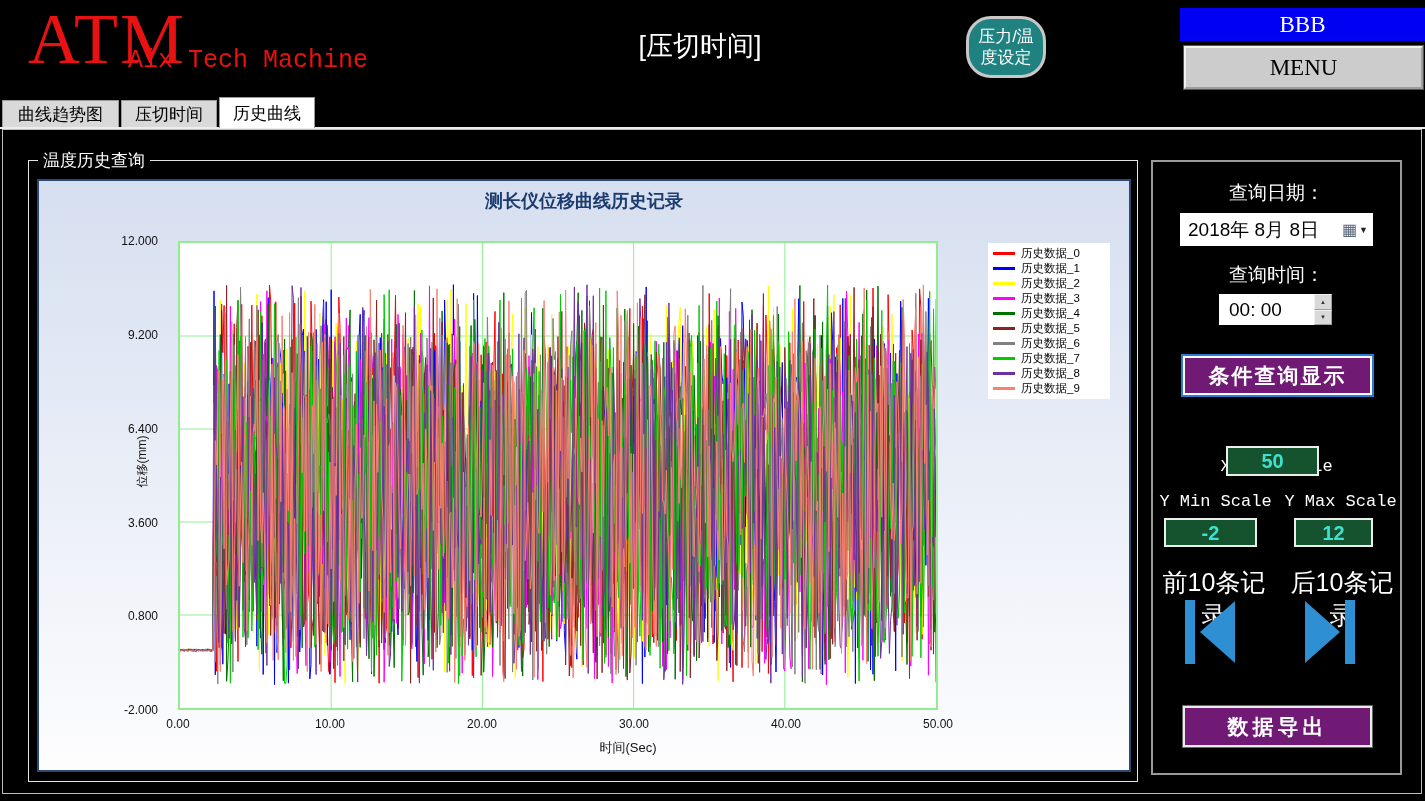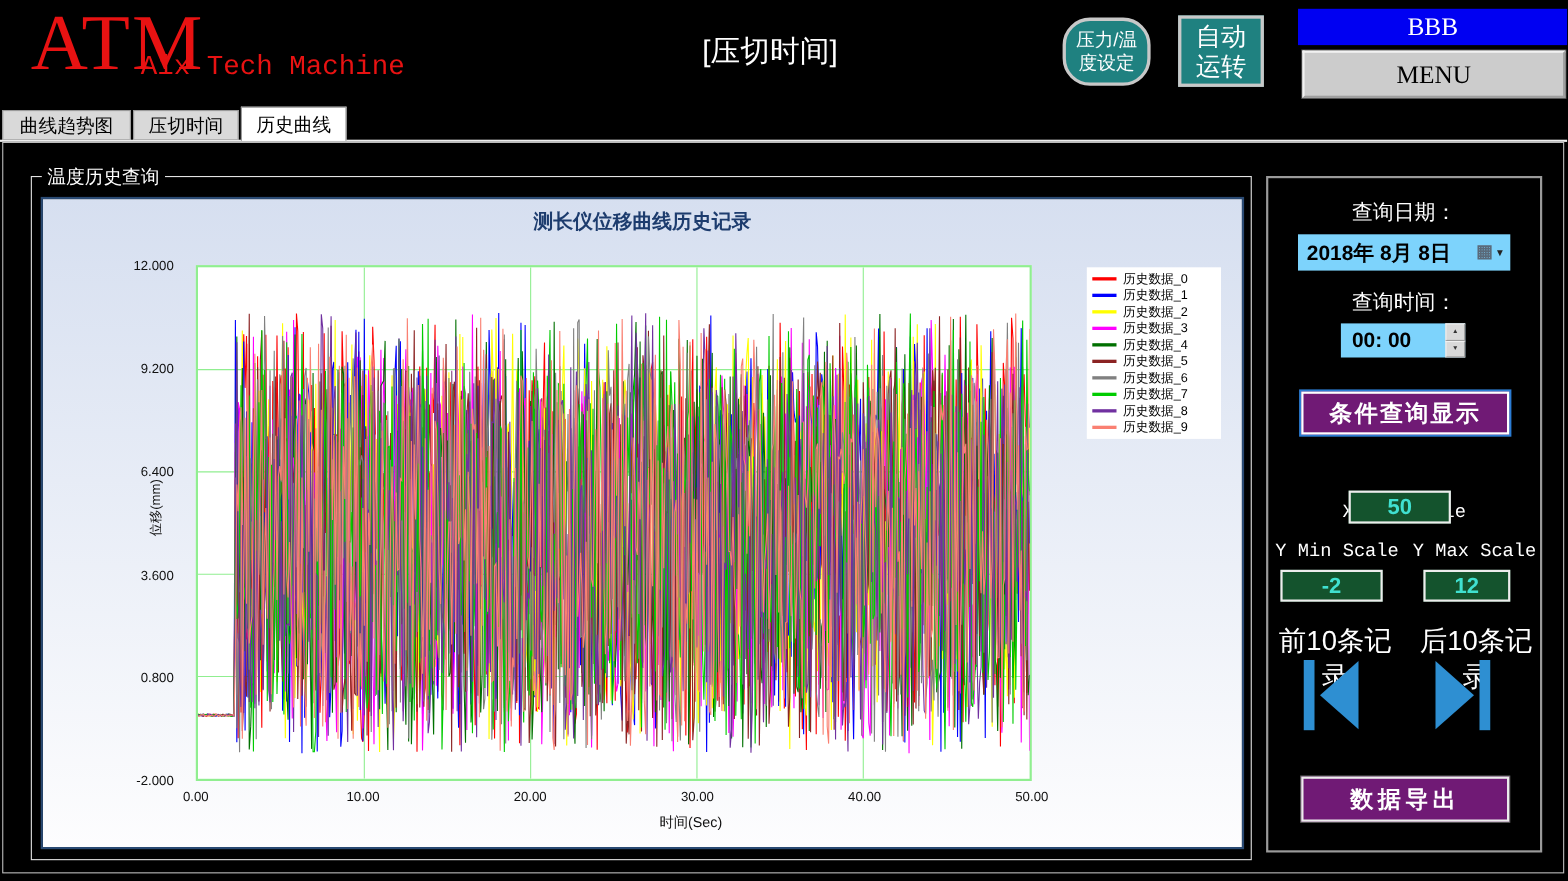--- a/index.html
+++ b/index.html
@@ -65,22 +65,22 @@
   .legend-item { display:flex; align-items:center; height:15px; }
   .legend-swatch { width:22px; height:3px; margin-right:6px; flex:none; }
   .legend-label { font-size:11.5px; color:#000; white-space:nowrap; }
 
   
   .qpanel { position:absolute; left:1152px; top:160px; width:251px; height:615px;
             border:2px solid #9a9a9a; background:#000; color:#fff; }
   .q-label { position:absolute; width:100%; text-align:center; font-size:19px; color:#fff; }
   .q-date-label { top:18px; }
   .q-time-label { top:100px; }
-  .field { position:absolute; background:#7dd3fc; color:#000; display:flex; align-items:center;
-           font-size:19px; cursor:text;font-weight:bold; }
+  .field { position:absolute; background:#ffffff; color:#000; display:flex; align-items:center;
+           font-size:19px; cursor:text; }
   .date-field { left:27px; top:51px; width:193px; height:33px; padding-left:8px; }
   .date-icons { margin-left:auto; display:flex; align-items:center; padding-right:5px; cursor:pointer; }
   .cal-glyph { font-size:16px; color:#5a6a7a; line-height:1; }
   .drop-arrow { font-size:9px; color:#222; margin-left:2px; }
   .time-field { left:66px; top:132px; width:113px; height:31px; padding-left:10px; }
   .spinner { margin-left:auto; width:18px; height:100%; display:flex; flex-direction:column; }
   .spin-btn { flex:1; background:#d9d9d9; border:1px outset #f0f0f0; font-size:6px; color:#333;
               display:flex; align-items:center; justify-content:center; cursor:pointer; }
   .hmi-btn { position:absolute; background:#701a75; color:#fff; font-weight:bold;
              display:flex; align-items:center; justify-content:center; cursor:pointer; }
@@ -110,24 +110,20 @@
 <div id="screen">
 
   <div class="logo-atm">ATM</div>
   <div class="logo-sub">Aix Tech Machine</div>
   <div class="page-title">[压切时间]</div>
 
   <div class="teal-btn teal-btn1">
     <span>压力/温</span>
     <span>度设定</span>
   </div>
-  <div class="teal-btn teal-btn2">
-    <span>自动</span>
-    <span>运转</span>
-  </div>
   <div class="bbb-bar">BBB</div>
   <div class="menu-btn">MENU</div>
 
   <div class="tab tab-1">曲线趋势图</div>
   <div class="tab tab-2">压切时间</div>
   <div class="tab tab-active">历史曲线</div>
   <div class="tab-underline"></div>
 
   <div class="content-frame">
 

